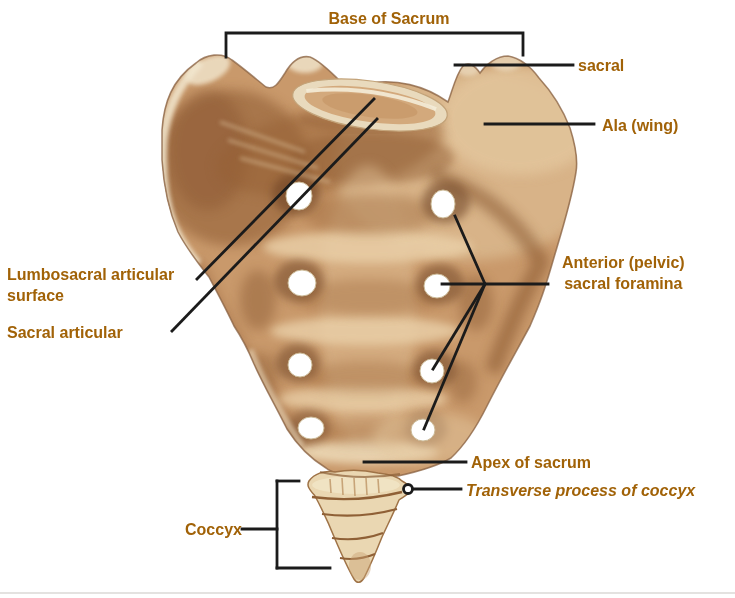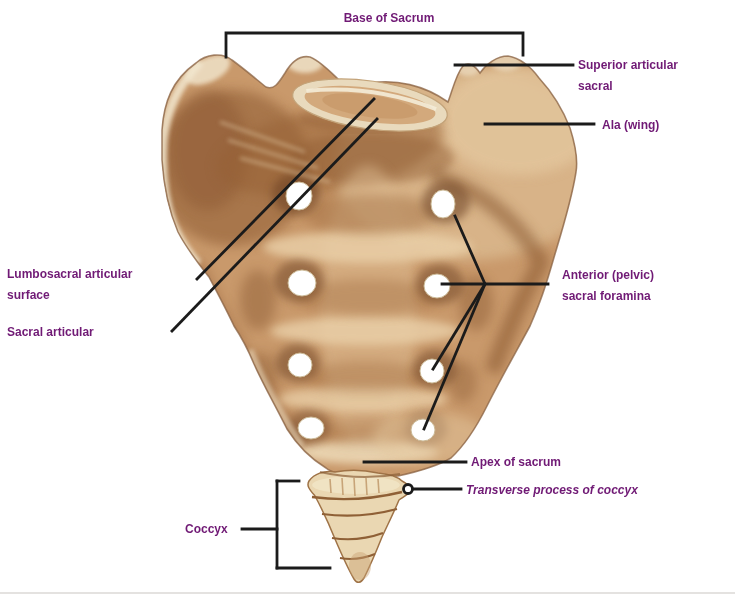--- a/index.html
+++ b/index.html
@@ -7,23 +7,23 @@
     position:relative;
     width:735px;height:598px;
     background:#ffffff;
     font-family:"Liberation Sans","DejaVu Sans",sans-serif;
     overflow:hidden;
   }
   #art{position:absolute;left:0;top:0;}
   .lbl{
     position:absolute;
     font-weight:bold;
-    font-size:12px;
+    font-size:16px;
     line-height:21px;
-    color:#701a75;
+    color:#a16207;
     letter-spacing:0;
     white-space:nowrap;
   }
   .lbl span{display:block;}
   .center{text-align:center;}
   #divider{
     position:absolute;left:0;top:592px;width:735px;height:2px;
     background:#e4e2e0;
   }
 </style>
@@ -199,34 +199,33 @@
         <line x1="277" y1="481" x2="299" y2="481"></line>
         <line x1="277" y1="568" x2="330" y2="568"></line>
       </g>
     </g>
     <circle cx="408" cy="489" r="4.5" fill="#ffffff" stroke="#1b1b1b" stroke-width="2.8"></circle>
   </svg>
 
   <div class="lbl center" style="left:294px;top:8px;width:190px;">Base of Sacrum</div>
 
   <div class="lbl" style="left:578px;top:55px;">
-    <span>Superior articular</span>
     <span>sacral</span>
   </div>
 
   <div class="lbl" style="left:602px;top:115px;">Ala (wing)</div>
 
   <div class="lbl" style="left:7px;top:264px;">
     <span>Lumbosacral articular</span>
     <span>surface</span>
   </div>
 
   <div class="lbl" style="left:7px;top:322px;">Sacral articular</div>
 
-  <div class="lbl" style="left:562px;top:265px;">
+  <div class="lbl" style="left:562px;top:252px;text-align:center;">
     <span>Anterior (pelvic)</span>
     <span>sacral foramina</span>
   </div>
 
   <div class="lbl" style="left:471px;top:452px;">Apex of sacrum</div>
 
   <div class="lbl" style="left:466px;top:480px;font-style:italic;">Transverse process of coccyx</div>
 
   <div class="lbl" style="left:173px;top:519px;margin-left:12px;">Coccyx</div>
 

